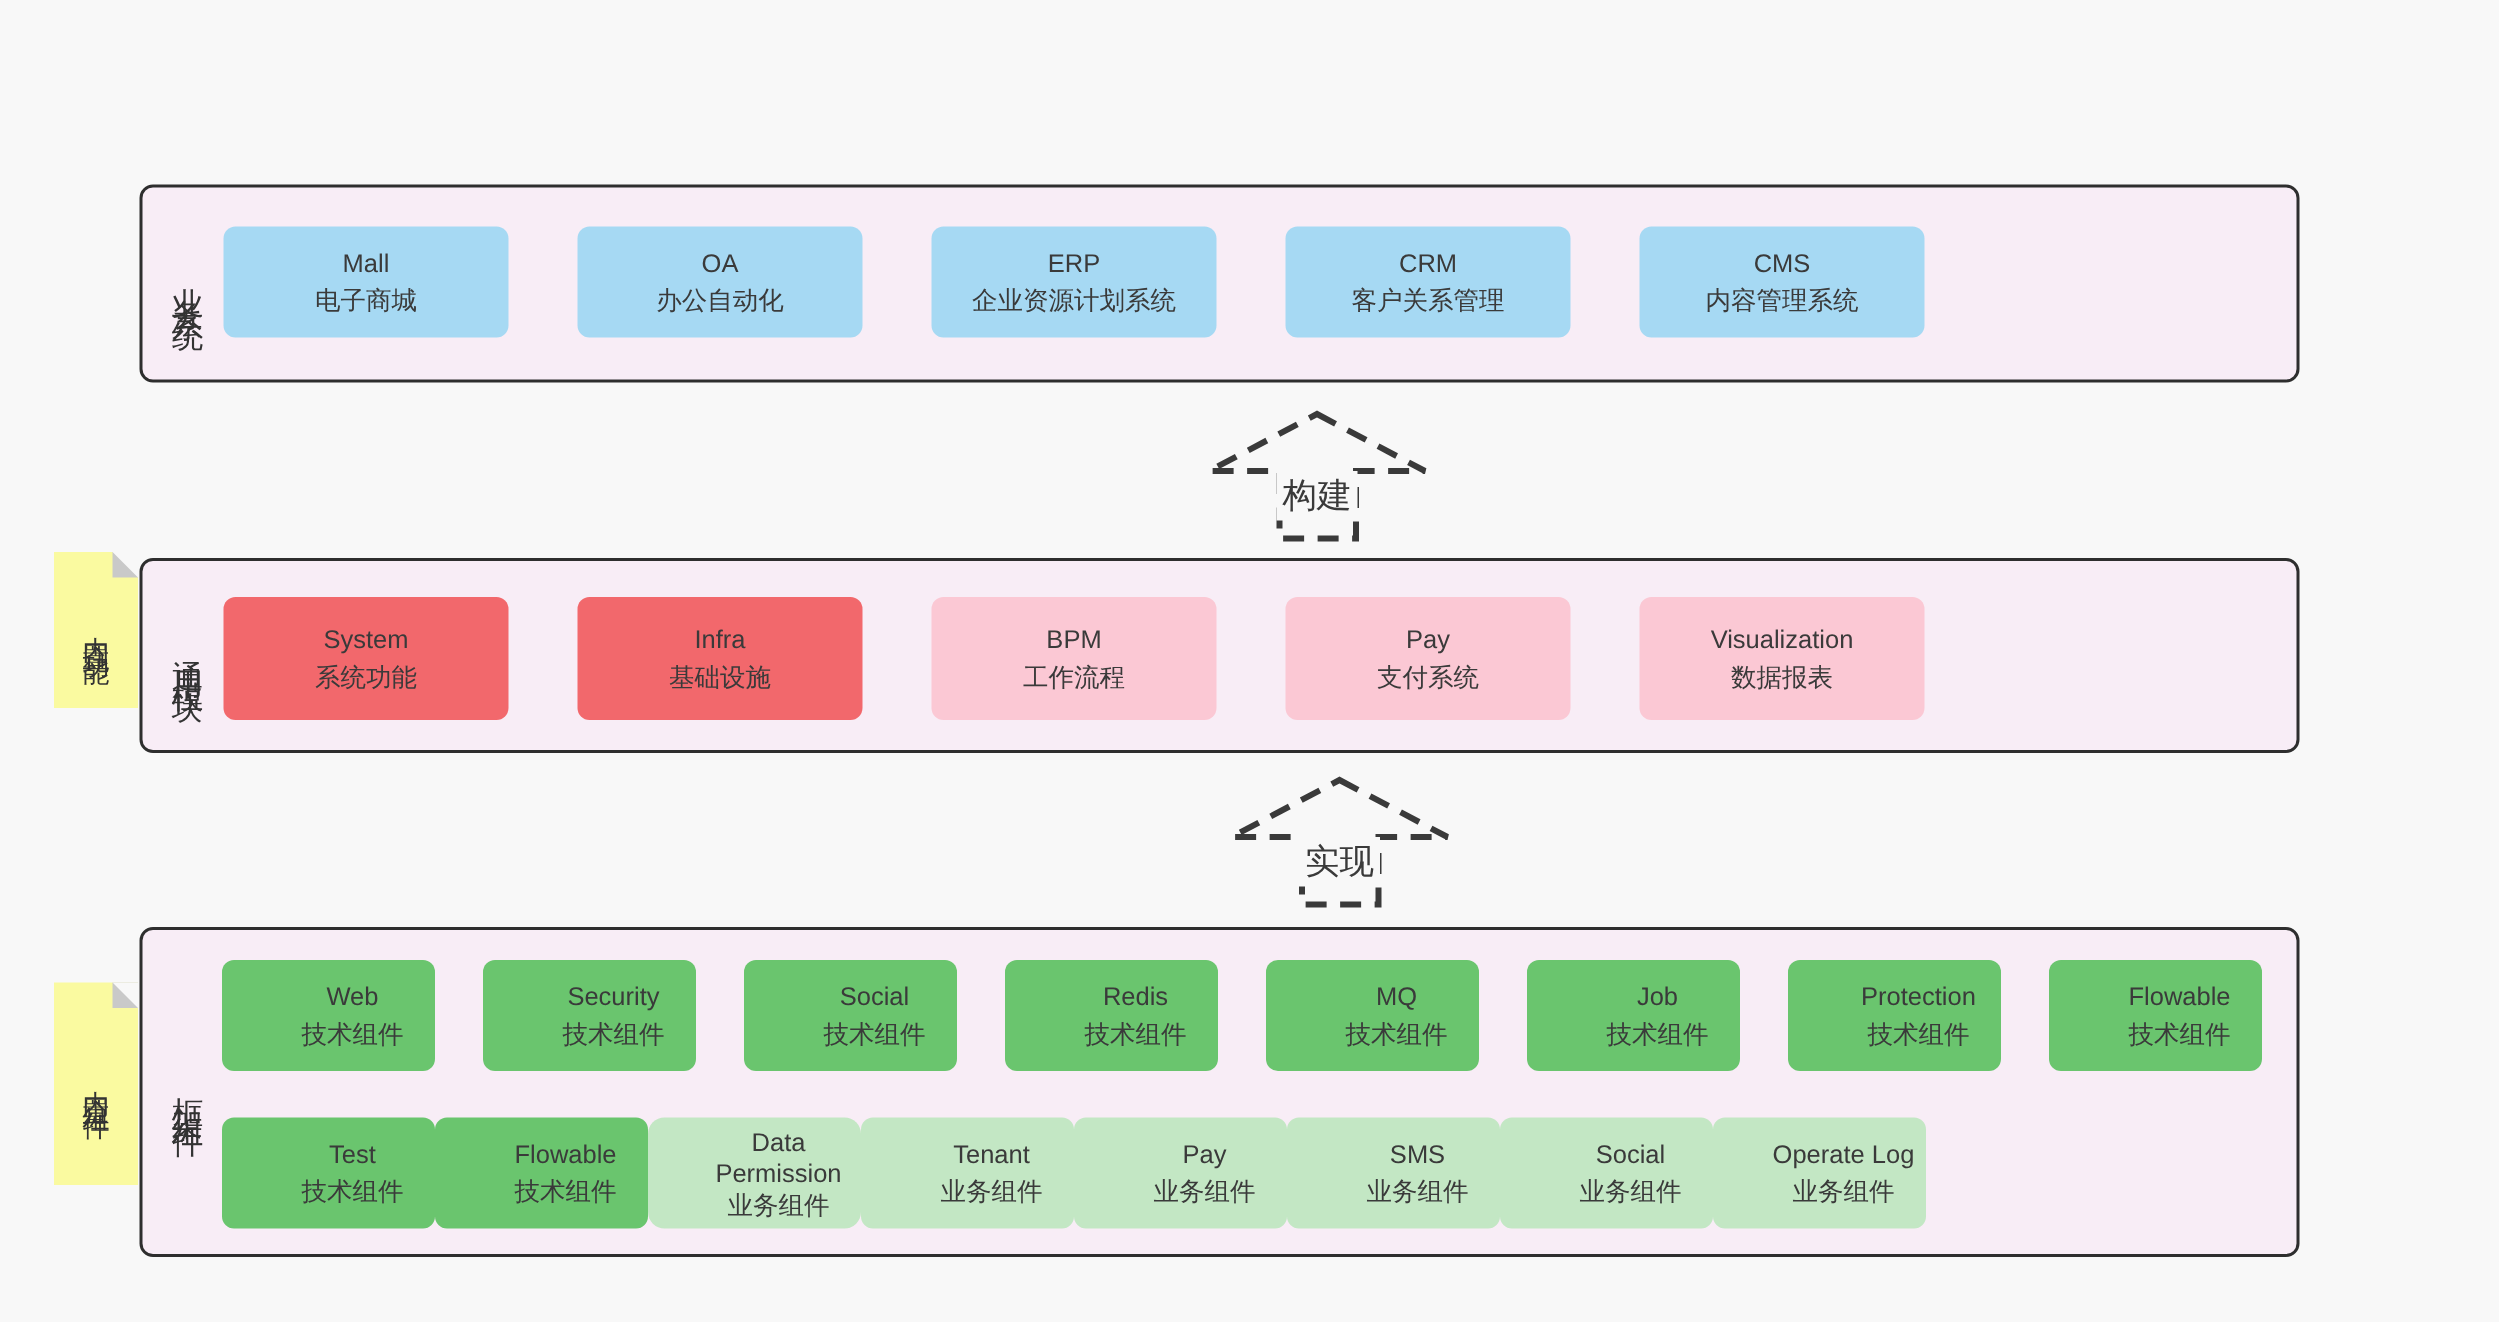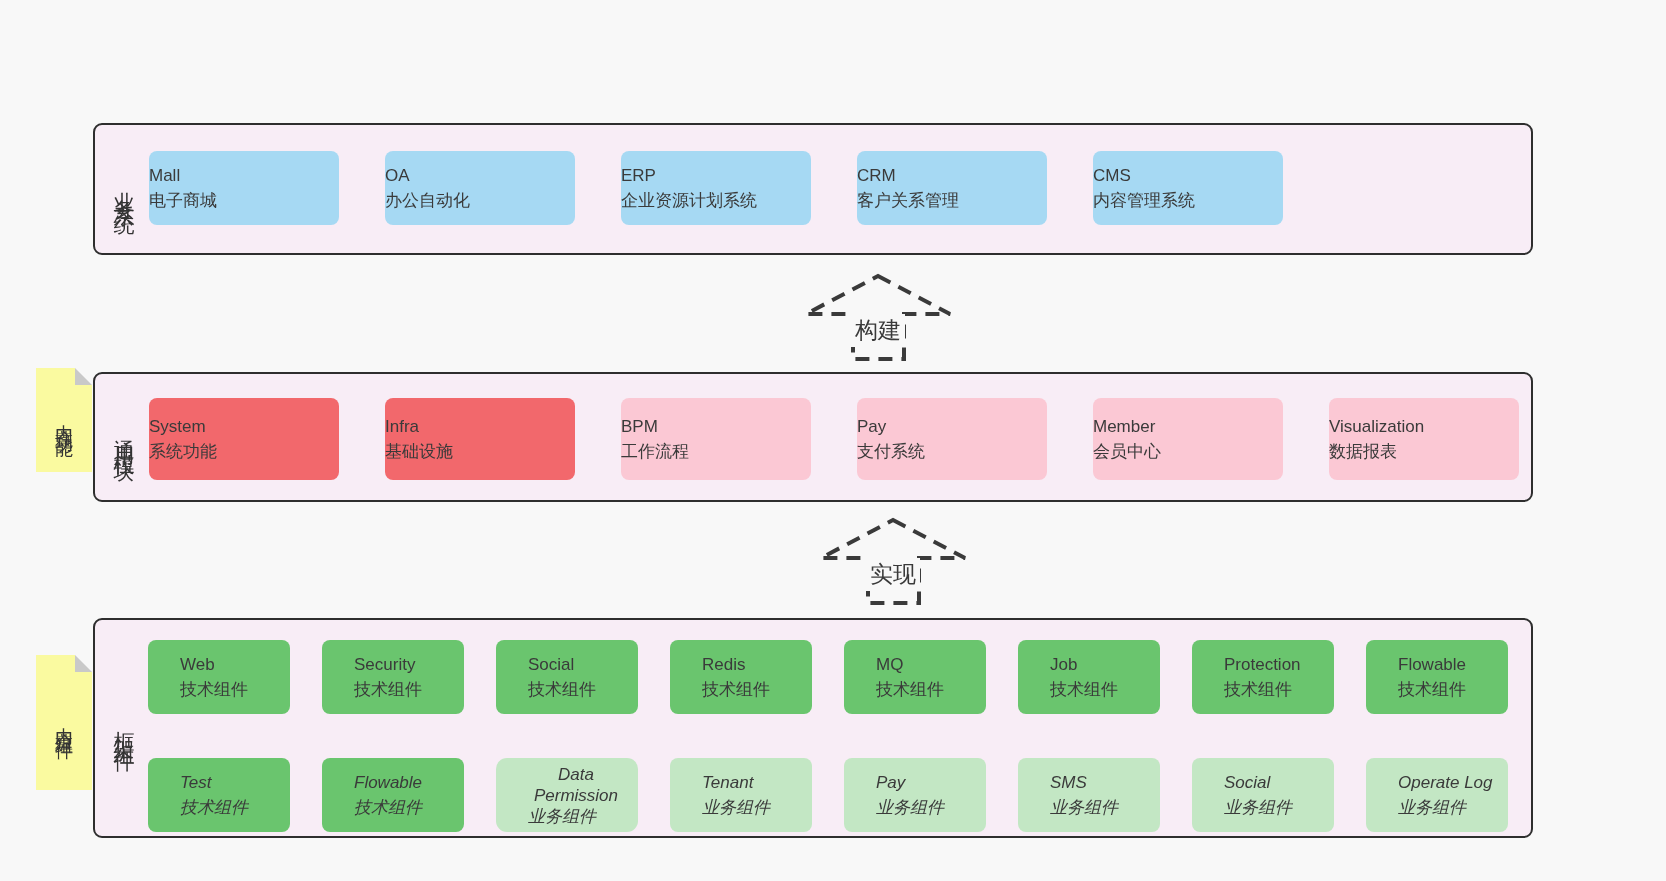--- a/index.html
+++ b/index.html
@@ -25,36 +25,36 @@
     position:absolute;left:12px;top:0;bottom:0;
     display:flex;align-items:center;justify-content:center;width:34px;
   }
   .layer-label span{
     writing-mode:vertical-rl;text-orientation:upright;
     font-size:21px;letter-spacing:7px;color:#333;
   }
   .boxrow{position:absolute;display:flex;}
   .box{
     border-radius:8px;display:flex;flex-direction:column;
-    align-items:flex-start;justify-content:center;text-align:center;
+    align-items:center;justify-content:center;text-align:center;
     font-size:17px;line-height:25px;color:var(--text);
     box-sizing:border-box;flex:0 0 auto;
   }
   .box.blue{background:var(--blue);}
   .box.red{background:var(--red);}
   .box.pink{background:var(--pink);}
   .box.green{background:var(--green);}
   .box.lightgreen{background:var(--light-green);}
   .row1 .box,.row2 .box{width:142px;height:74px;padding-left:32px;}
   .l1 .box{width:190px;height:74px;}
   .l2 .box{width:190px;height:82px;}
   .l1 .boxrow{left:54px;top:26px;gap:46px;}
   .l2 .boxrow{left:54px;top:24px;gap:46px;}
   .row1{left:53px;top:20px;gap:32px;}
-  .row2{left:53px;top:138px;gap:32px;font-style:italic;}
+  .row2{left:53px;top:125px;}
   .box .t.wrap{width:96px;line-height:21px;}
   .box.tight{line-height:21px;border-radius:11px;}
   .note{
     position:absolute;width:56px;background:var(--note-yellow);
     display:flex;align-items:center;justify-content:center;
   }
   .note::after{
     content:"";position:absolute;top:0;right:0;width:0;height:0;
     border-style:solid;border-width:0 17px 17px 0;
     border-color:var(--page-bg) var(--page-bg) var(--note-fold) var(--note-fold);
@@ -127,24 +127,20 @@
     </div>
     <div class="box pink">
       <div class="t">BPM</div>
       <div class="s">工作流程</div>
     </div>
     <div class="box pink">
       <div class="t">Pay</div>
       <div class="s">支付系统</div>
     </div>
     <div class="box pink">
-      <div class="t">Member</div>
-      <div class="s">会员中心</div>
-    </div>
-    <div class="box pink">
       <div class="t">Visualization</div>
       <div class="s">数据报表</div>
     </div>
   </div>
 </div>
 
 <div class="arrow-wrap" style="left:815px;top:514px;">
   <svg width="160" height="95" viewBox="0 0 160 95">
     <path d="M78 6 L150 44 L104 44 L104 89 L53 89 L53 44 L6 44 Z" fill="none" stroke="var(--arrow)" stroke-width="4" stroke-dasharray="14 9"></path>
   </svg>

